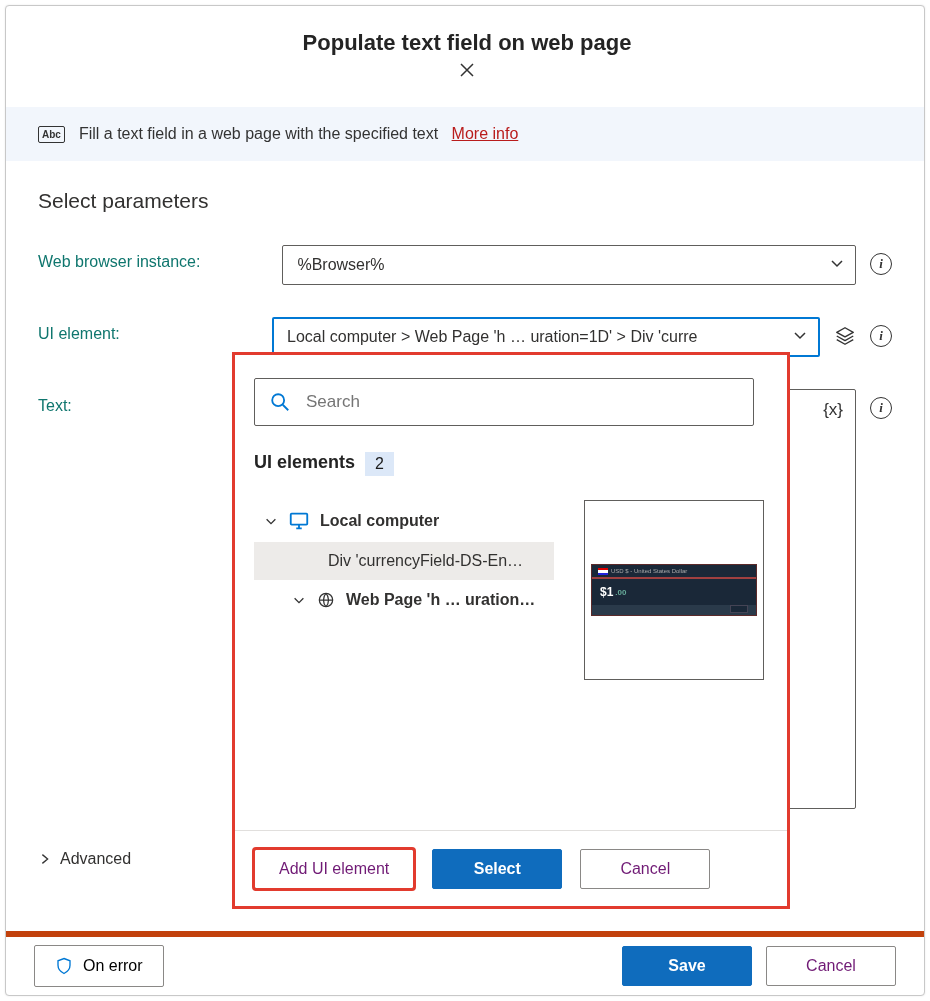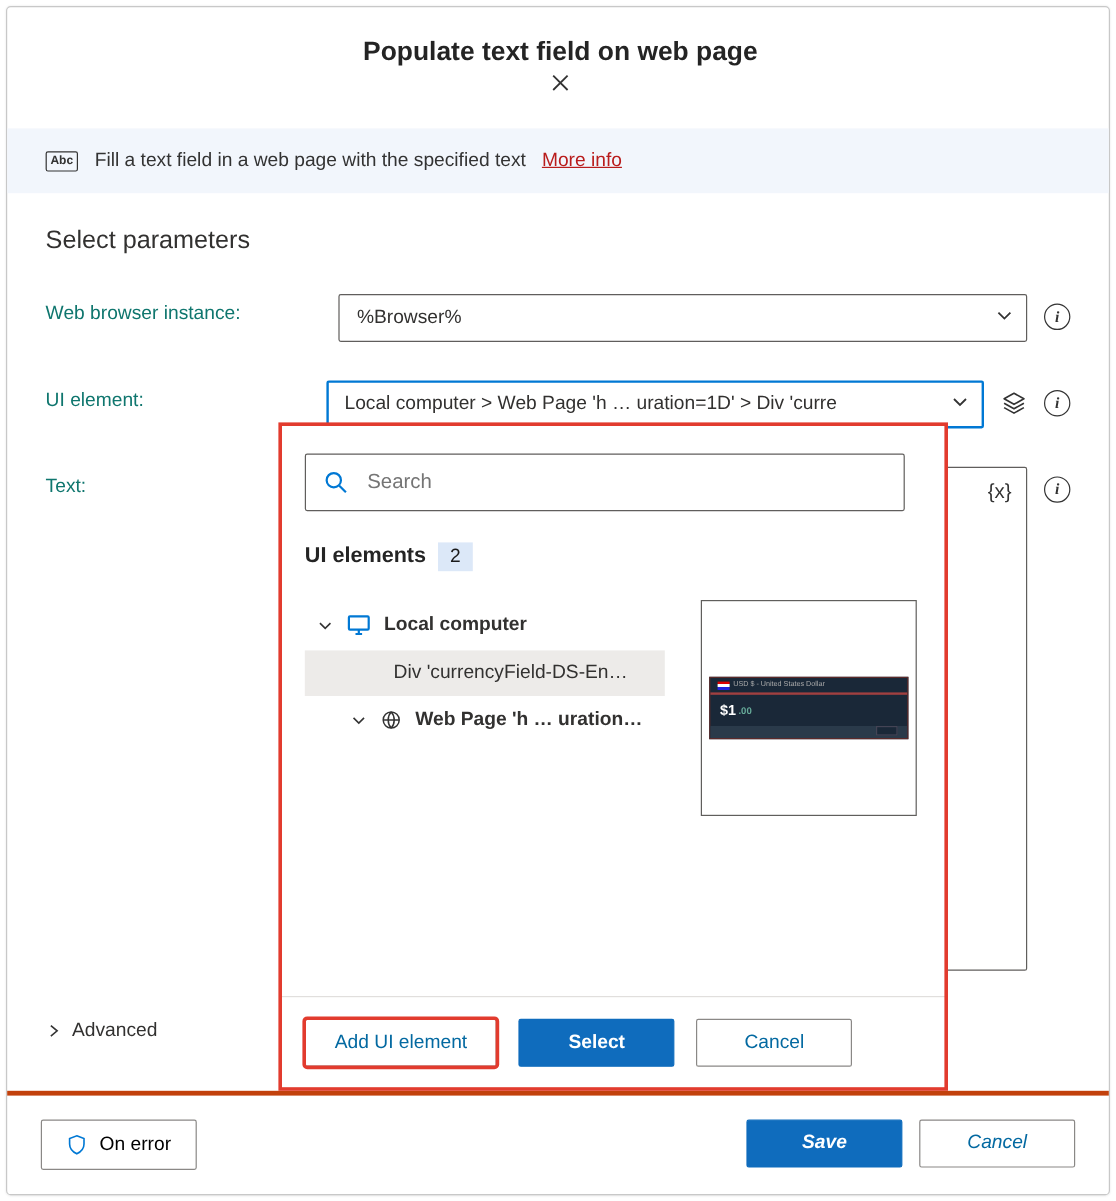--- a/index.html
+++ b/index.html
@@ -278,21 +278,21 @@
       padding: 18px 20px;
       display: flex;
       gap: 18px;
       align-items: center;
     }
     .btn {
       padding: 10px 24px;
       font-size: 16px;
       border: 1px solid #8a8886;
       background: #fff;
-      color: #0369a1;
+      color: #701a75;
       cursor: pointer;
       border-radius: 2px;
       min-width: 130px;
       text-align: center;
     }
     .btn.primary {
       background: #0f6cbd;
       border-color: #0f6cbd;
       color: #fff;
       font-weight: 600;
@@ -310,41 +310,40 @@
       gap: 8px;
       font-size: 16px;
       color: #323130;
       cursor: pointer;
     }
     .dialog-footer {
       position: absolute;
       bottom: 0;
       left: 0;
       right: 0;
-      border-top: 4px solid #c2410c;
-      padding: 20px 28px;
-      display: flex;
-      align-items: flex-start;
+      border-top: 6px solid #c2410c;
+      padding: 8px 28px;
+      display: flex;
+      align-items: center;
     }
     .on-error-btn {
       display: flex;
       align-items: center;
       gap: 10px;
       padding: 10px 20px;
       border: 1px solid #8a8886;
       border-radius: 2px;
       font-size: 16px;
       cursor: pointer;
     }
     .shield { color: #0078d4; }
     .footer-right {
       margin-left: auto;
       display: flex;
       gap: 14px;
-      font-style: italic;
     }
     .chev { display:inline-block; }
   </style>
 </head>
 <body>
 
 <div class="dialog">
 
   <div class="dialog-header">
     <div class="dialog-title">Populate text field on web page</div>

